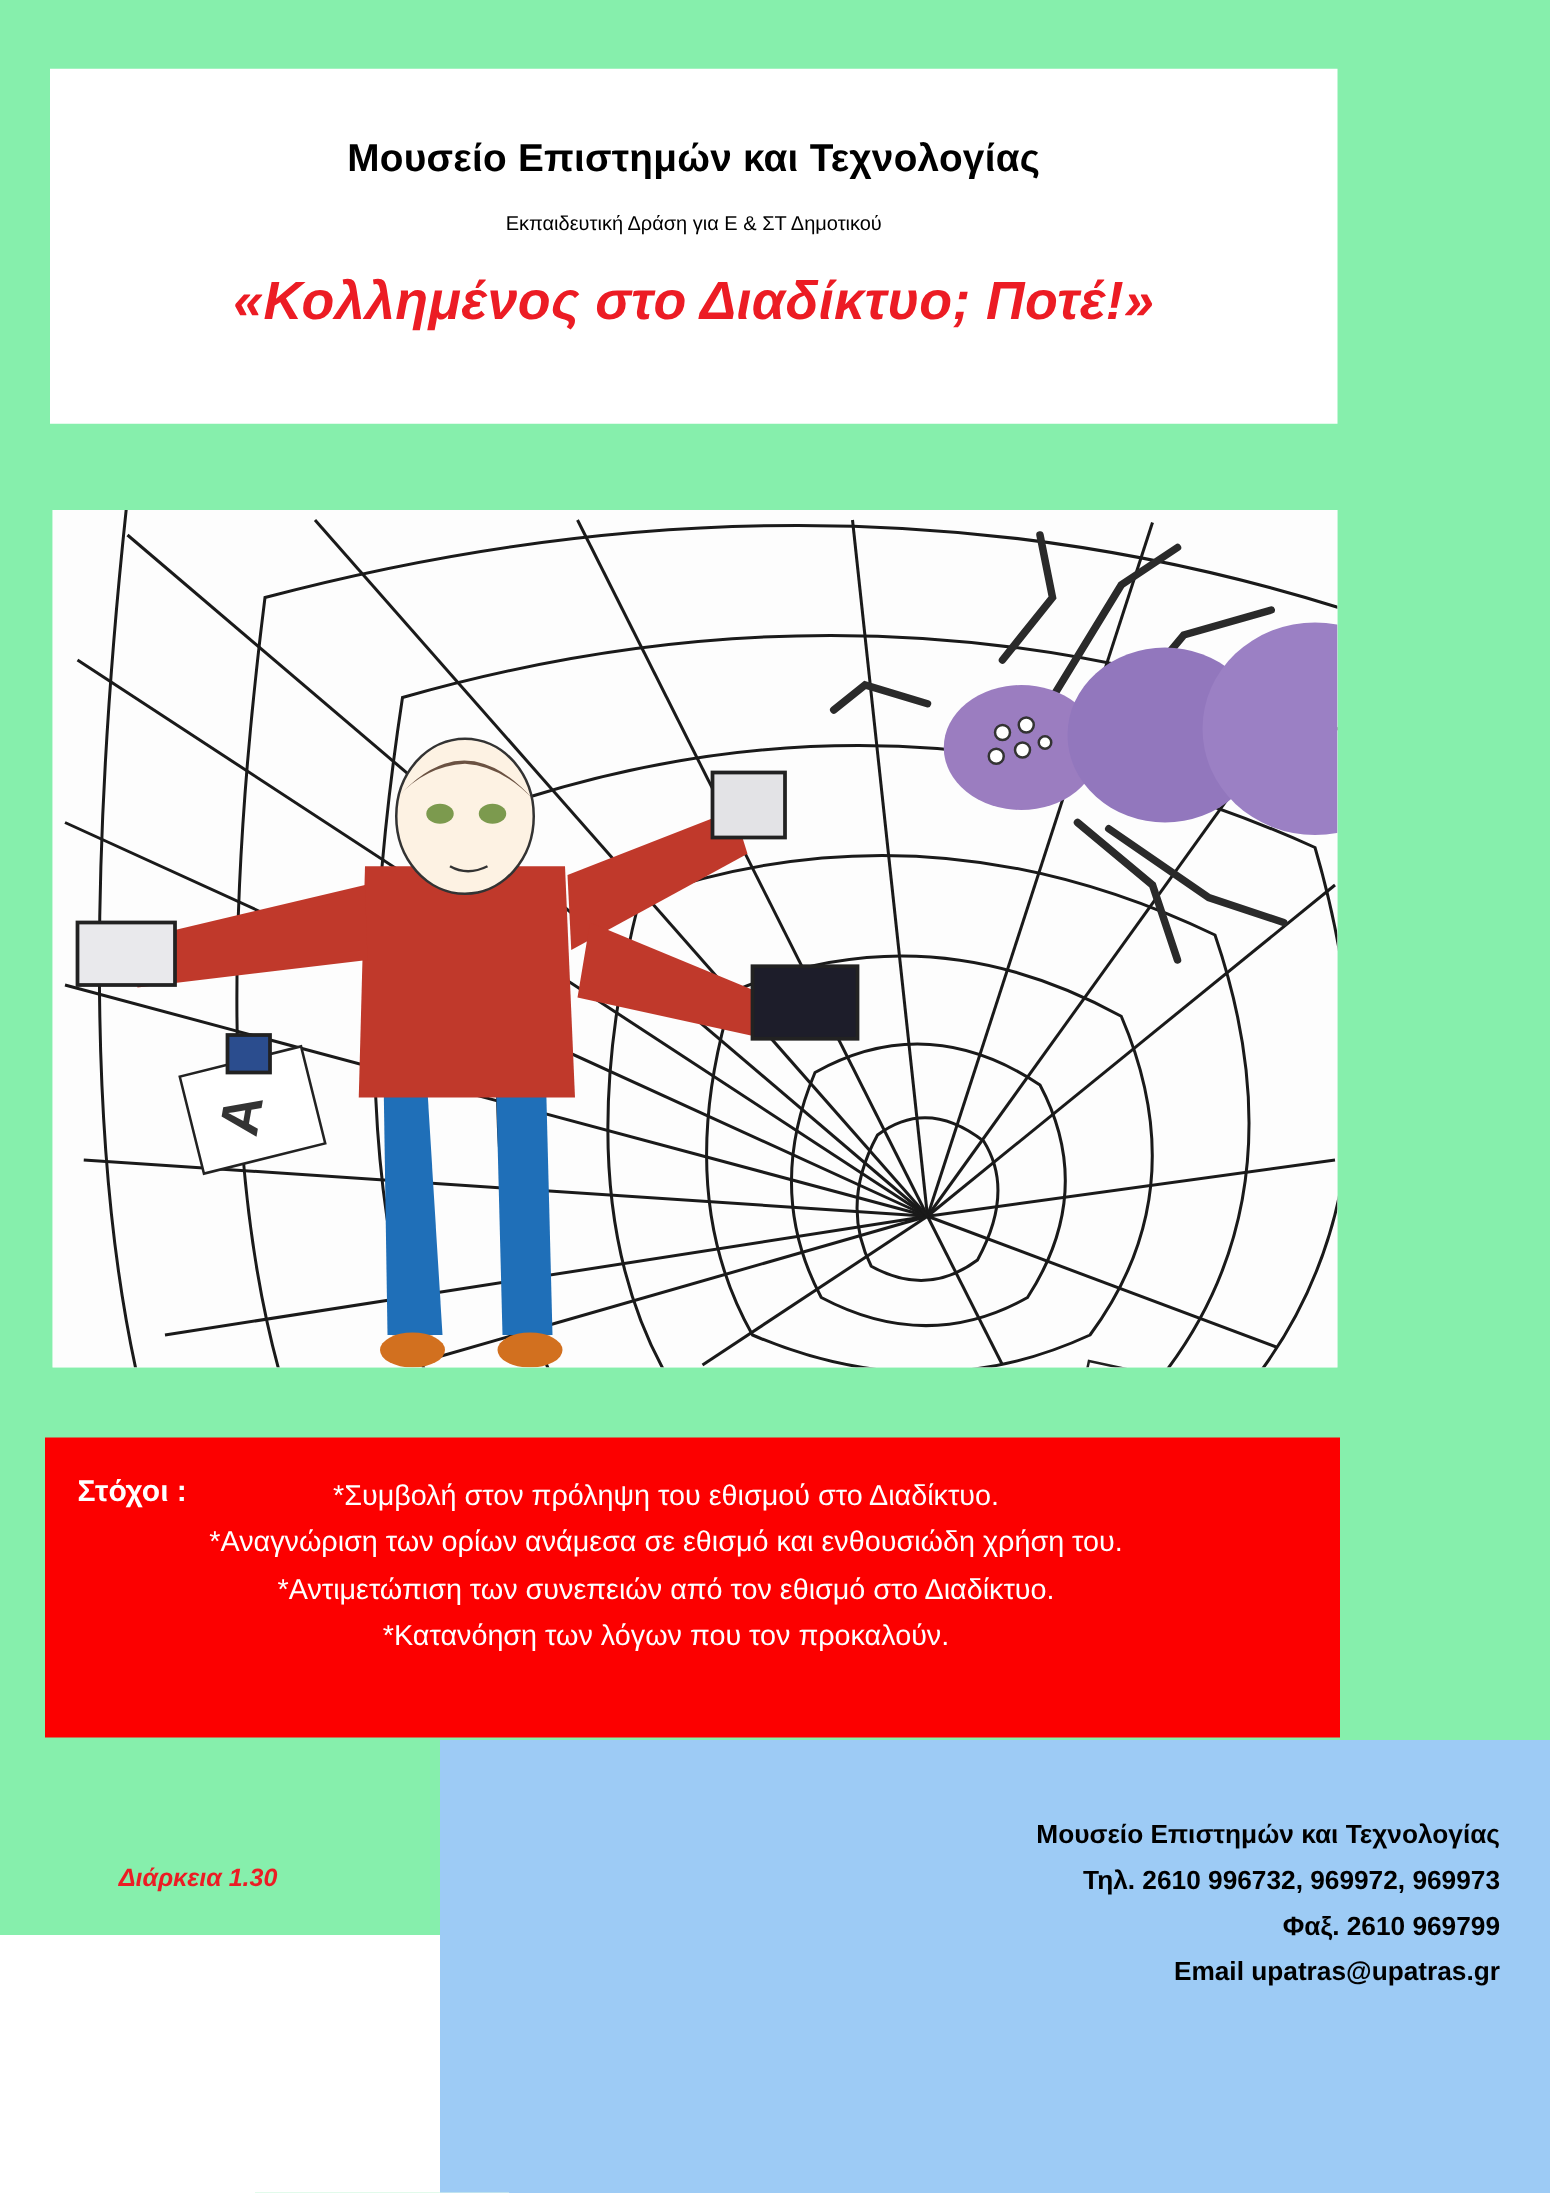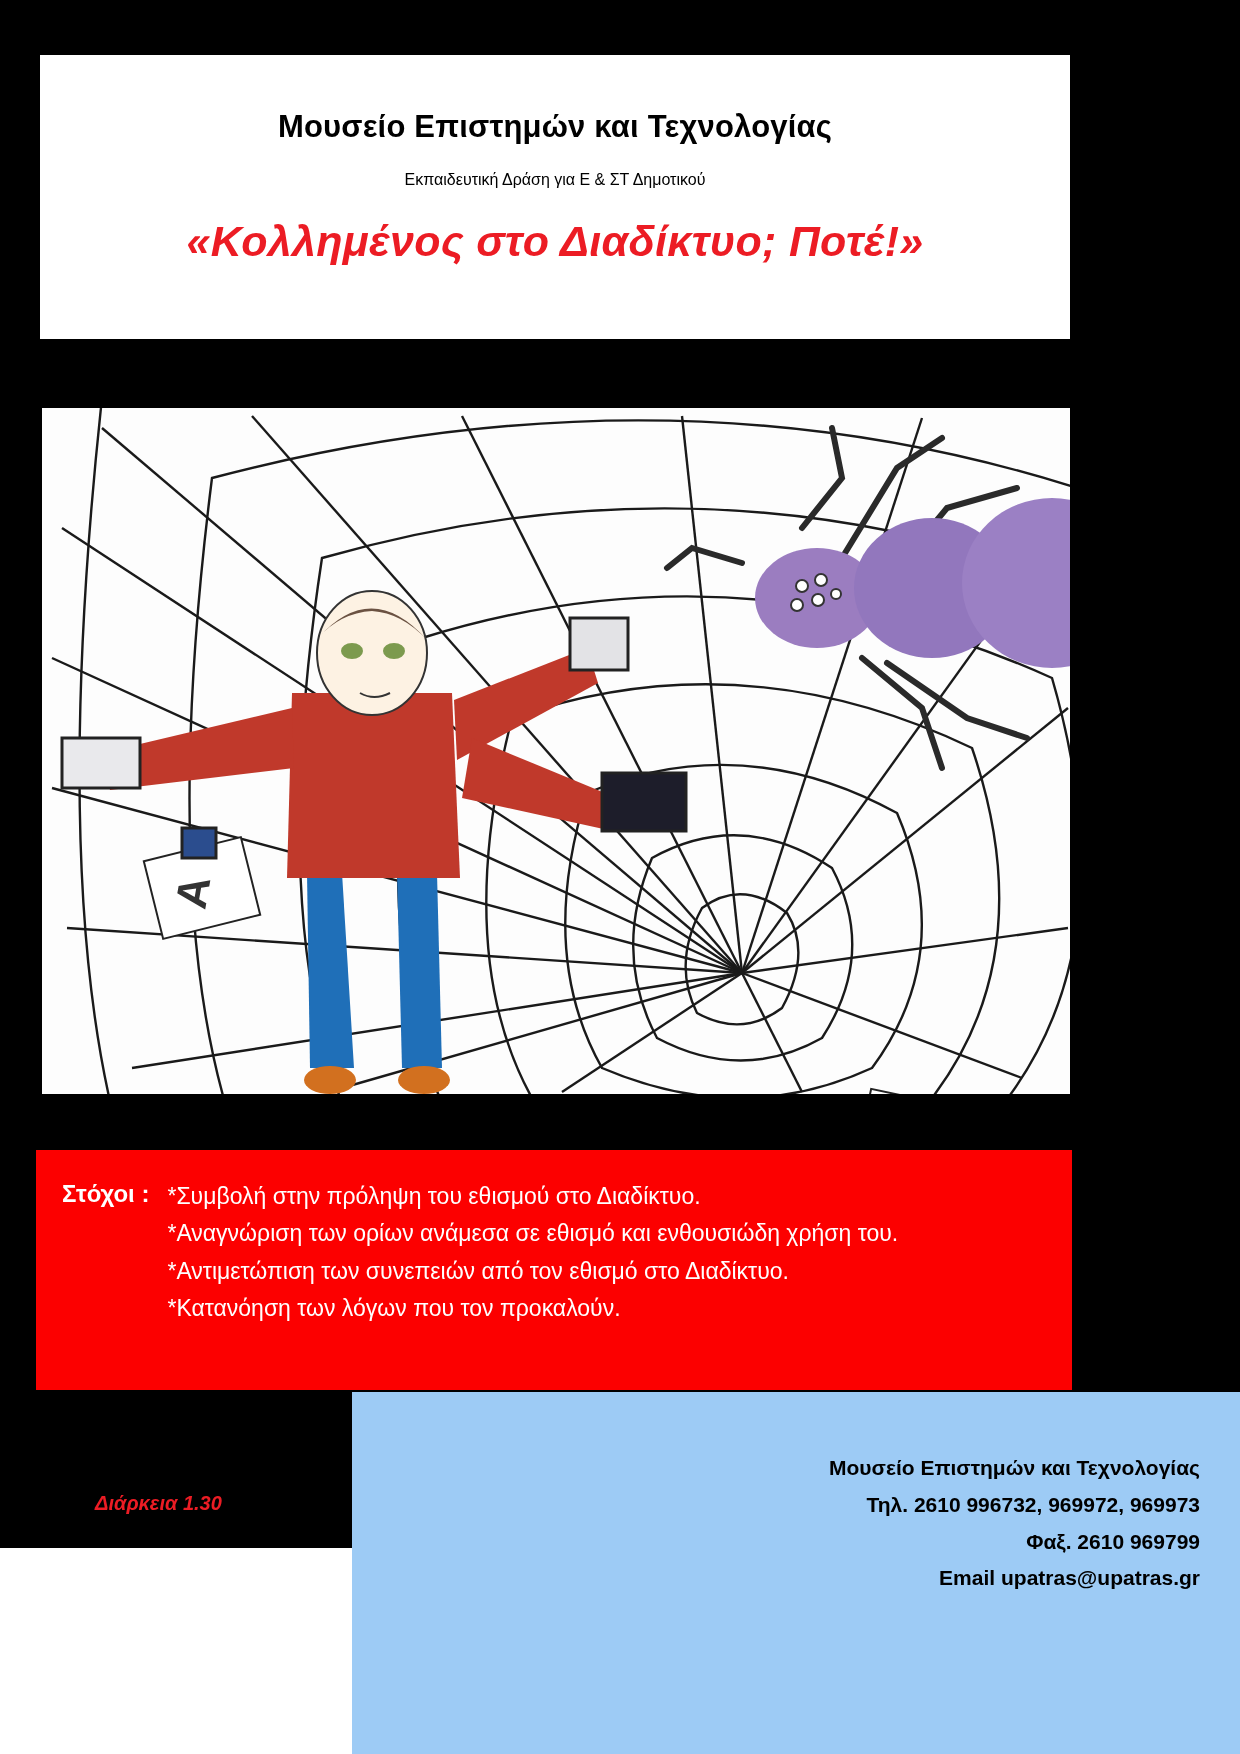--- a/index.html
+++ b/index.html
@@ -10,21 +10,21 @@
   body {
     width: 1240px;
     height: 1754px;
     font-family: "Liberation Sans", sans-serif;
     overflow: hidden;
   }
   .poster {
     position: relative;
     width: 1240px;
     height: 1548px;
-    background: #000000;
+    background: #86efac;
     box-sizing: border-box;
   }
   
   .header-panel {
     position: absolute;
     left: 40px;
     top: 55px;
     width: 1030px;
     height: 284px;
     background: #ffffff;
@@ -74,20 +74,21 @@
   .objectives {
     position: absolute;
     left: 36px;
     top: 1150px;
     width: 1036px;
     height: 240px;
     background: #fc0000;
     box-sizing: border-box;
     padding: 28px 26px 0 26px;
     display: flex;
+    text-align: center;
   }
   .obj-label {
     color: #ffffff;
     font-size: 24px;
     font-weight: bold;
     white-space: nowrap;
     padding-top: 2px;
     padding-right: 18px;
   }
   .obj-list {
@@ -230,21 +231,21 @@
         <rect x="528" y="210" width="58" height="52" fill="#e3e3e6"></rect>
         <rect x="560" y="365" width="84" height="58" fill="#1d1d2a"></rect>
         <rect x="140" y="420" width="34" height="30" fill="#2b4d8e"></rect>
       </g>
     </svg>
   </div>
 
   <div class="objectives">
     <div class="obj-label">Στόχοι :</div>
     <div class="obj-list">
-      <div>*Συμβολή στην πρόληψη του εθισμού στο Διαδίκτυο.</div>
+      <div>*Συμβολή στον πρόληψη του εθισμού στο Διαδίκτυο.</div>
       <div>*Αναγνώριση των ορίων ανάμεσα σε εθισμό και ενθουσιώδη χρήση του.</div>
       <div>*Αντιμετώπιση των συνεπειών από τον εθισμό στο Διαδίκτυο.</div>
       <div>*Κατανόηση των λόγων που τον προκαλούν.</div>
     </div>
   </div>
 
   <div class="footer-blue">
     <div class="footer-line">Μουσείο Επιστημών και Τεχνολογίας</div>
     <div class="footer-line">Τηλ. 2610 996732, 969972, 969973</div>
     <div class="footer-line">Φαξ. 2610 969799</div>

